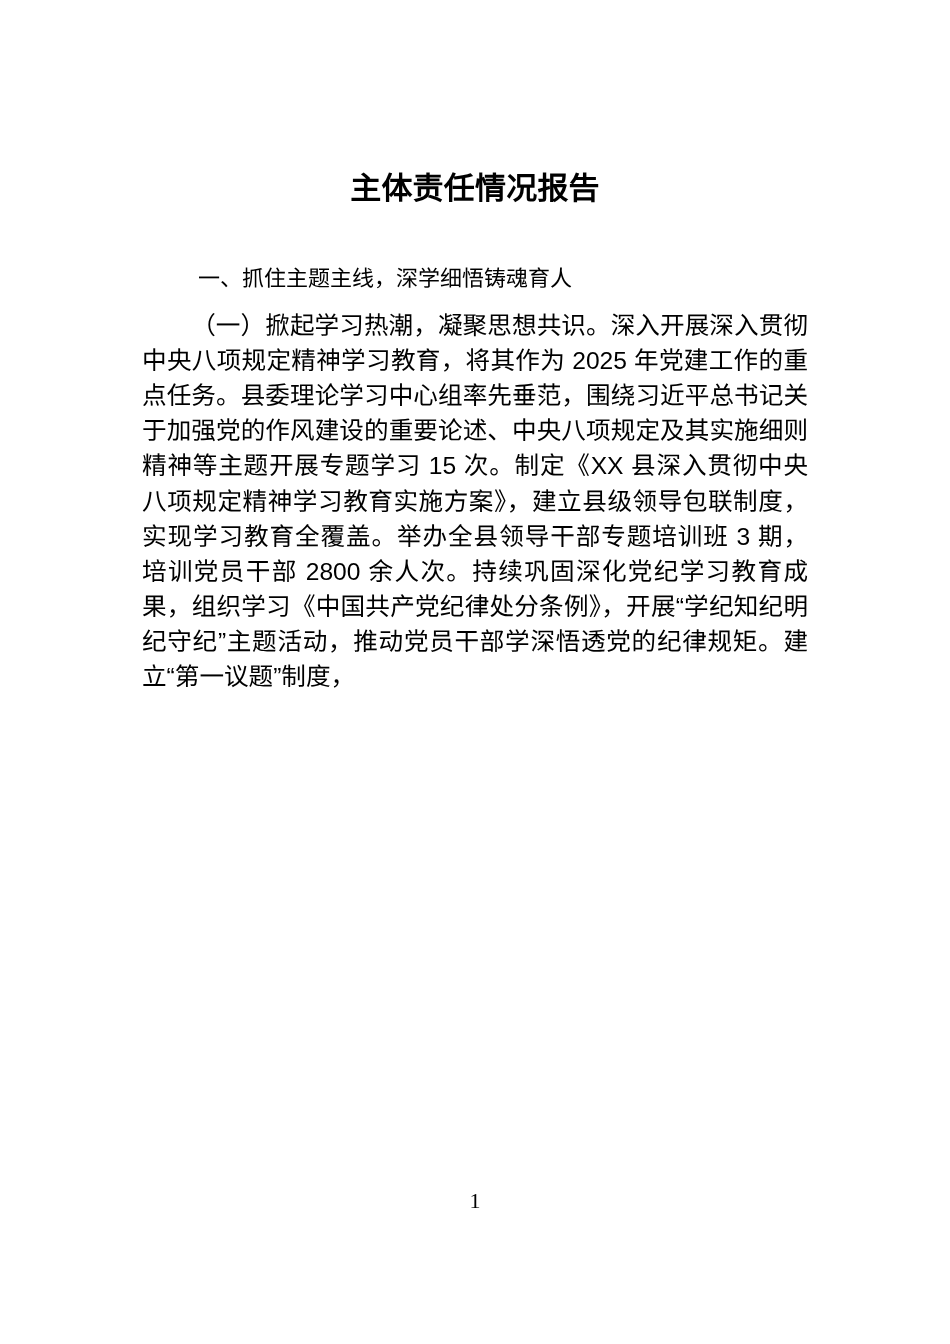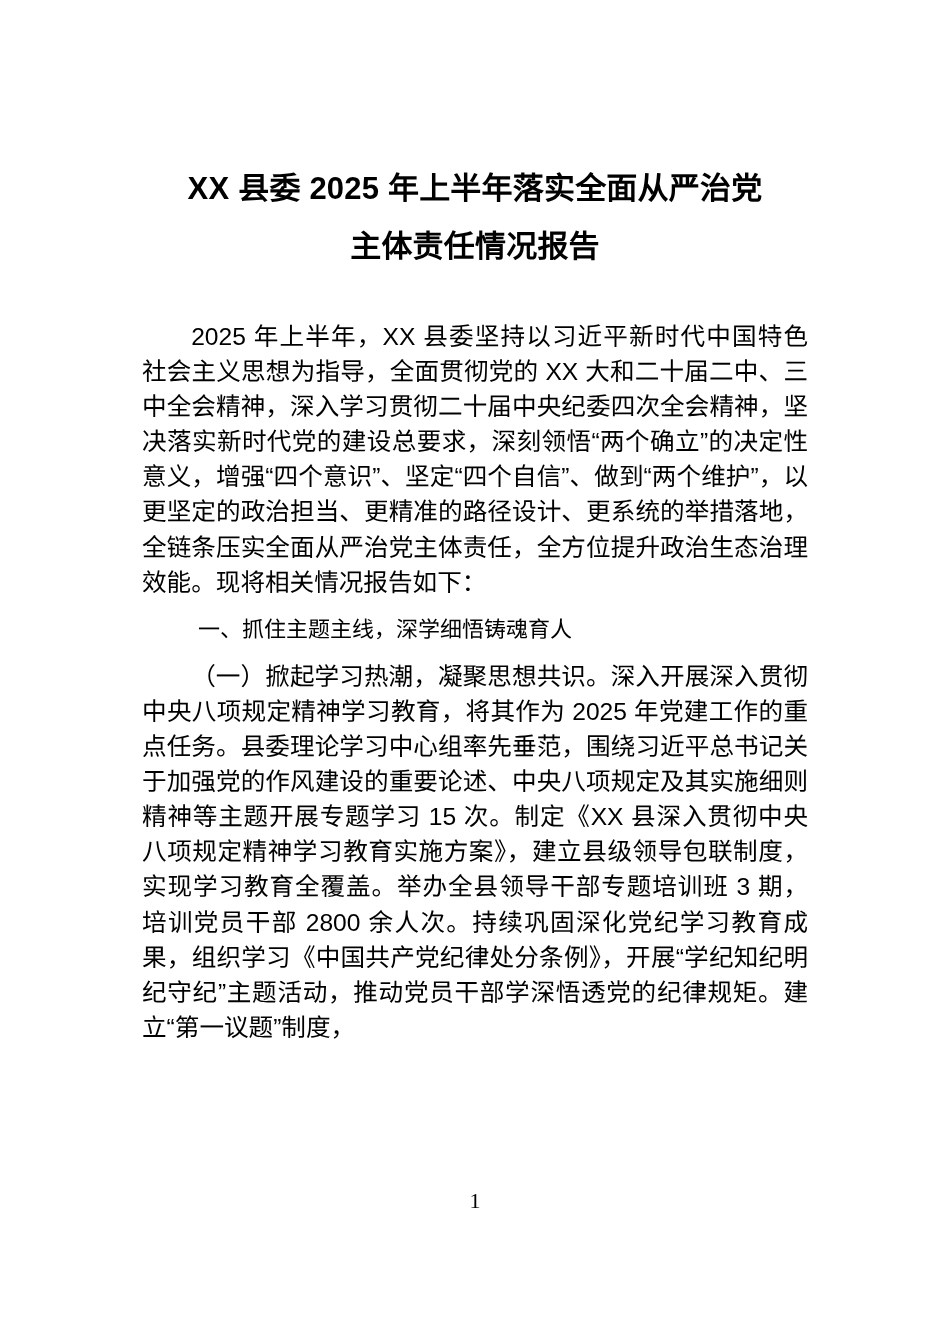--- a/index.html
+++ b/index.html
@@ -97,29 +97,25 @@
   }
 </style>
 </head>
 <body>
 
 <div class="page">
 
   <div class="content">
 
     <h1 class="doc-title">
-      <span class="title-line cjk">XX 县委 2025 年上半年落实全面从严治党</span>
       <span class="title-line cjk">主体责任情况报告</span>
     </h1>
 
     <div class="body-block">
 
-      <p class="para">
-        <span class="cjk">2025 年上半年，XX 县委坚持以习近平新时代中国特色社会主义思想为指导，全面贯彻党的 XX 大和二十届二中、三中全会精神，深入学习贯彻二十届中央纪委四次全会精神，坚决落实新时代党的建设总要求，深刻领悟“两个确立”的决定性意义，增强“四个意识”、坚定“四个自信”、做到“两个维护”，以更坚定的政治担当、更精准的路径设计、更系统的举措落地，全链条压实全面从严治党主体责任，全方位提升政治生态治理效能。现将相关情况报告如下：</span>
-      </p>
 
       <p class="section-heading">
         <span class="cjk">一、抓住主题主线，深学细悟铸魂育人</span>
       </p>
 
 
       <p class="para">
         <span class="cjk">（一）掀起学习热潮，凝聚思想共识。深入开展深入贯彻中央八项规定精神学习教育，将其作为 2025 年党建工作的重点任务。县委理论学习中心组率先垂范，围绕习近平总书记关于加强党的作风建设的重要论述、中央八项规定及其实施细则精神等主题开展专题学习 15 次。制定《XX 县深入贯彻中央八项规定精神学习教育实施方案》，建立县级领导包联制度，实现学习教育全覆盖。举办全县领导干部专题培训班 3 期，培训党员干部 2800 余人次。持续巩固深化党纪学习教育成果，组织学习《中国共产党纪律处分条例》，开展“学纪知纪明纪守纪”主题活动，推动党员干部学深悟透党的纪律规矩。建立“第一议题”制度，</span>
       </p>
 

